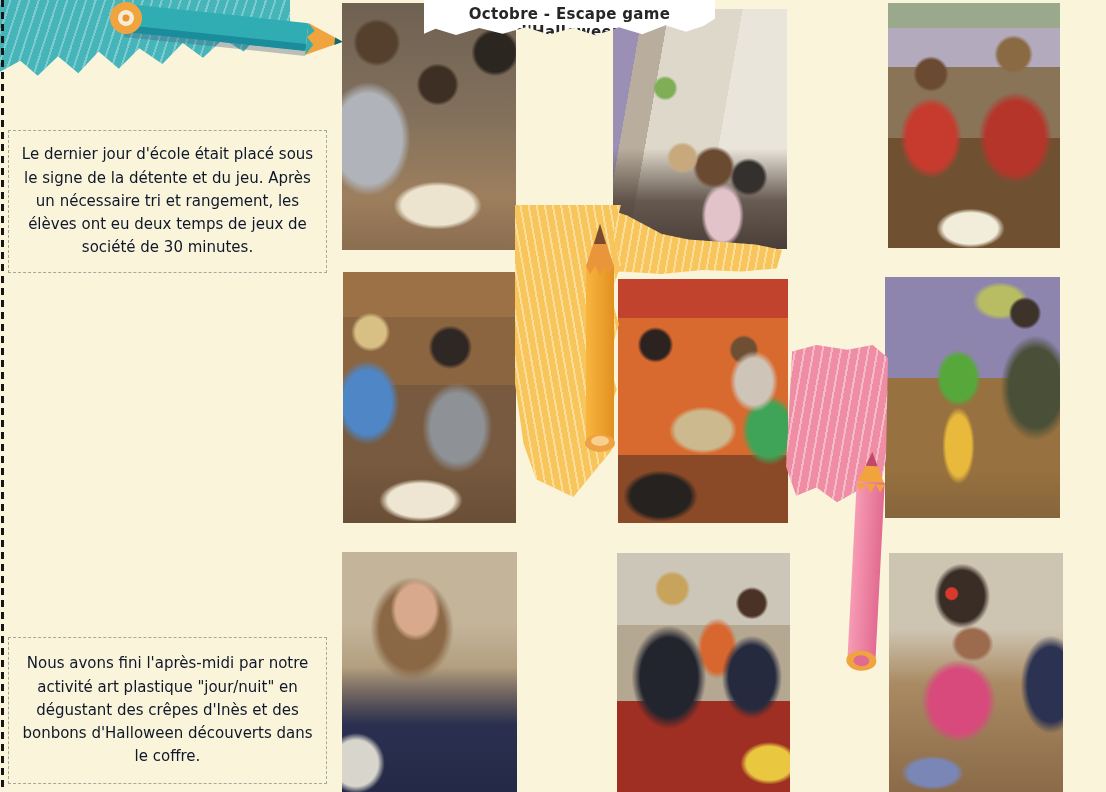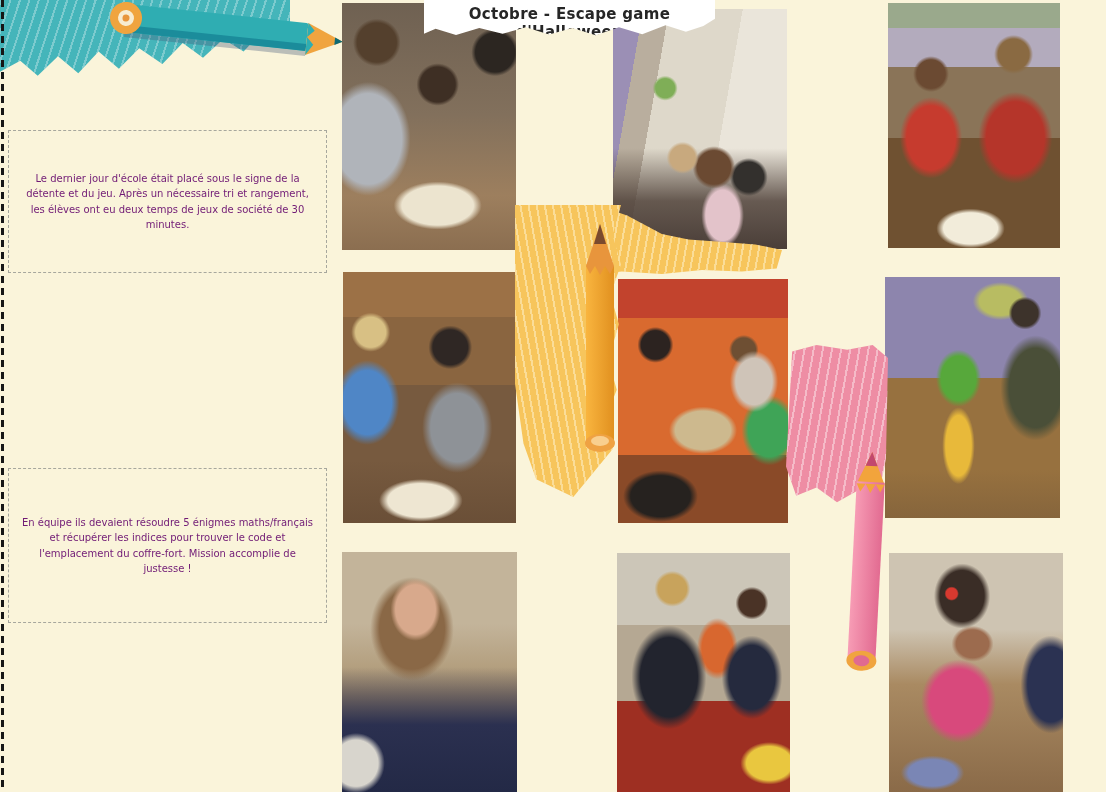--- a/index.html
+++ b/index.html
@@ -20,22 +20,22 @@
   .note{
     position:absolute;left:8px;width:319px;
     border:1px dashed #a7a79d;
     box-sizing:border-box;
     display:flex;align-items:center;justify-content:center;
     padding:8px 10px;
     z-index:2;
   }
   .note p{
     margin:0;text-align:center;
-    font-size:10px;line-height:1.55;
-    color:#701a75;
+    font-size:15px;line-height:1.55;
+    color:#0f172a;
   }
   #box1{top:130px;height:143px;}
   #box2{top:299px;height:144px;}
   #box3{top:468px;height:155px;}
   #box4{top:637px;height:147px;}
   
   .ph{position:absolute;margin:0;z-index:1;}
   #p1{left:342px;top:3px;width:174px;height:247px;background:
     radial-gradient(ellipse 58px 78px at 15% 55%,#b0b4ba 58%,transparent 73%),
     radial-gradient(circle 28px at 20% 16%,#54402d 70%,transparent 85%),
@@ -150,22 +150,22 @@
 </head>
 <body>
 
 <div id="page">
 
   <div id="edge-line"></div>
 
   <section id="box1" class="note">
     <p>Le dernier jour d'école était placé sous le signe de la détente et du jeu. Après un nécessaire tri et rangement, les élèves ont eu deux temps de jeux de société de 30 minutes.</p>
   </section>
-  <section id="box3" class="note">
-    <p>En équipe ils devaient résoudre 5 énigmes maths/français et récupérer les indices pour trouver le code et l'emplacement du coffre-fort. Mission accomplie de justesse !</p>
+  <section id="box4" class="note">
+    <p>Nous avons fini l'après-midi par notre activité art plastique "jour/nuit" en dégustant des crêpes d'Inès et des bonbons d'Halloween découverts dans le coffre.</p>
   </section>
 
   <figure id="p1" class="ph" title="Élèves en train d'écrire sur une fiche au stylo"></figure>
   <figure id="p2" class="ph" title="Élèves rassemblés devant le mur de la classe"></figure>
   <figure id="p3" class="ph" title="Deux élèves en pull rouge à une table"></figure>
   <figure id="p4" class="ph" title="Deux élèves lisant une fiche en classe"></figure>
   <figure id="p5" class="ph" title="Élèves jouant à un jeu de labyrinthe sur une table orange"></figure>
   <figure id="p6" class="ph" title="Élève jouant au jeu du palmier"></figure>
   <figure id="p7" class="ph" title="Élève souriante aux cheveux longs en sweat marine"></figure>
   <figure id="p8" class="ph" title="Deux élèves jouant à un jeu de société"></figure>

